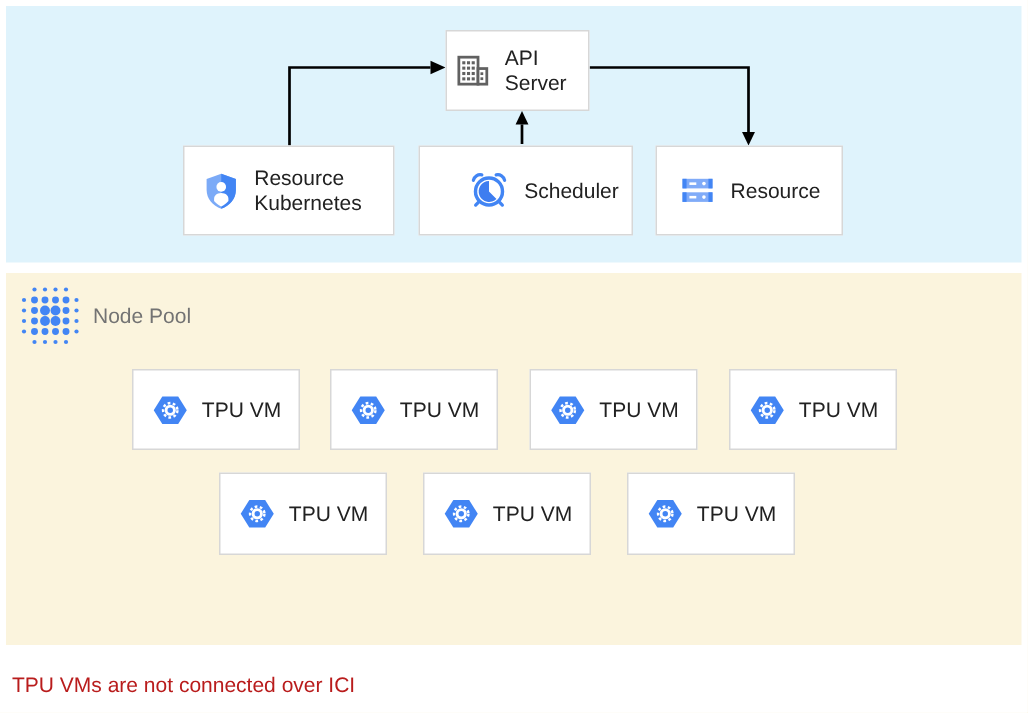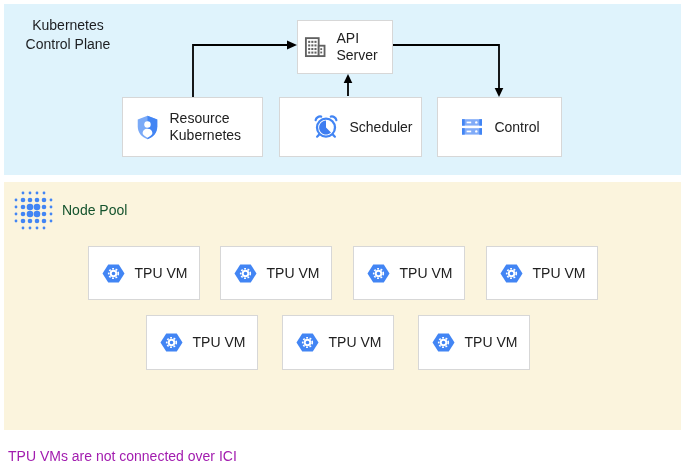--- a/index.html
+++ b/index.html
@@ -25,44 +25,42 @@
   .card .label { line-height:17px; }
 
   .card-api    { left:293px; top:16px; width:96px;  height:54px; }
   .card-rc     { left:118px; top:93px; width:141px; height:60px; }
   .card-sched  { left:275px; top:93px; width:143px; height:60px;padding-left:24px; }
   .card-store  { left:433px; top:93px; width:125px; height:60px; }
 
   .arrows { position:absolute; left:0; top:0; width:677px; height:171px; pointer-events:none; }
 
   .np-header-icon { position:absolute; left:8px; top:6px; }
-  .np-label { position:absolute; left:58px; top:20px; font-size:14px; color:#14532d; }
+  .np-label { position:absolute; left:58px; top:20px; font-size:14px; color:#737373; }
 
   .card-tpu { width:112px; height:54px; }
   .tpu-r1-0 { left:84px;  top:64px; }
   .tpu-r1-1 { left:216px; top:64px; }
   .tpu-r1-2 { left:349px; top:64px; }
   .tpu-r1-3 { left:482px; top:64px; }
   .tpu-r2-0 { left:142px; top:133px; height:55px; }
   .tpu-r2-1 { left:278px; top:133px; height:55px; }
   .tpu-r2-2 { left:414px; top:133px; height:55px; }
 
-  .footnote { position:absolute; left:8px; top:448px; font-size:14px; color:#a21caf; }
+  .footnote { position:absolute; left:8px; top:448px; font-size:14px; color:#b91c1c; }
 
   .icon { flex:0 0 auto; display:block; }
 </style>
 </head>
 <body>
 
 <div class="canvas">
 
   <div class="section section-control">
 
-    <div class="k8s-title">Kubernetes
-Control Plane</div>
 
     <svg class="arrows" viewBox="0 0 677 171">
       <path d="M189 93 V41 H283" stroke="#000" stroke-width="1.8" fill="none"></path>
       <polygon points="293,41 283,36.5 283,45.5" fill="#000"></polygon>
       <path d="M344 92 V79" stroke="#000" stroke-width="1.8" fill="none"></path>
       <polygon points="344,70 339.7,79 348.3,79" fill="#000"></polygon>
       <path d="M389 41 H495 V84" stroke="#000" stroke-width="1.8" fill="none"></path>
       <polygon points="495,93 490.7,84 499.3,84" fill="#000"></polygon>
     </svg>
 
@@ -122,21 +120,21 @@
           <circle cx="17.3" cy="8.4" r="1.2" fill="#ffffff"></circle>
         </g>
         <g>
           <rect x="3" y="14.2" width="20" height="6.4" fill="#80abf8"></rect>
           <rect x="3" y="14.2" width="2.7" height="6.4" fill="#4285f4"></rect>
           <rect x="20.3" y="14.2" width="2.7" height="6.4" fill="#4285f4"></rect>
           <rect x="7.6" y="16.6" width="4.6" height="1.7" fill="#ffffff"></rect>
           <circle cx="17.3" cy="17.4" r="1.2" fill="#ffffff"></circle>
         </g>
       </svg>
-      <span class="label">Control</span>
+      <span class="label">Resource</span>
     </div>
   </div>
 
   <div class="section section-nodepool">
 
     <svg class="np-header-icon" width="42" height="44" viewBox="0 0 42 42">
       <g fill="#4285f4">
         <circle cx="11" cy="4" r="1.4"></circle>
           <circle cx="18" cy="4" r="1.4"></circle>
           <circle cx="25" cy="4" r="1.4"></circle>

